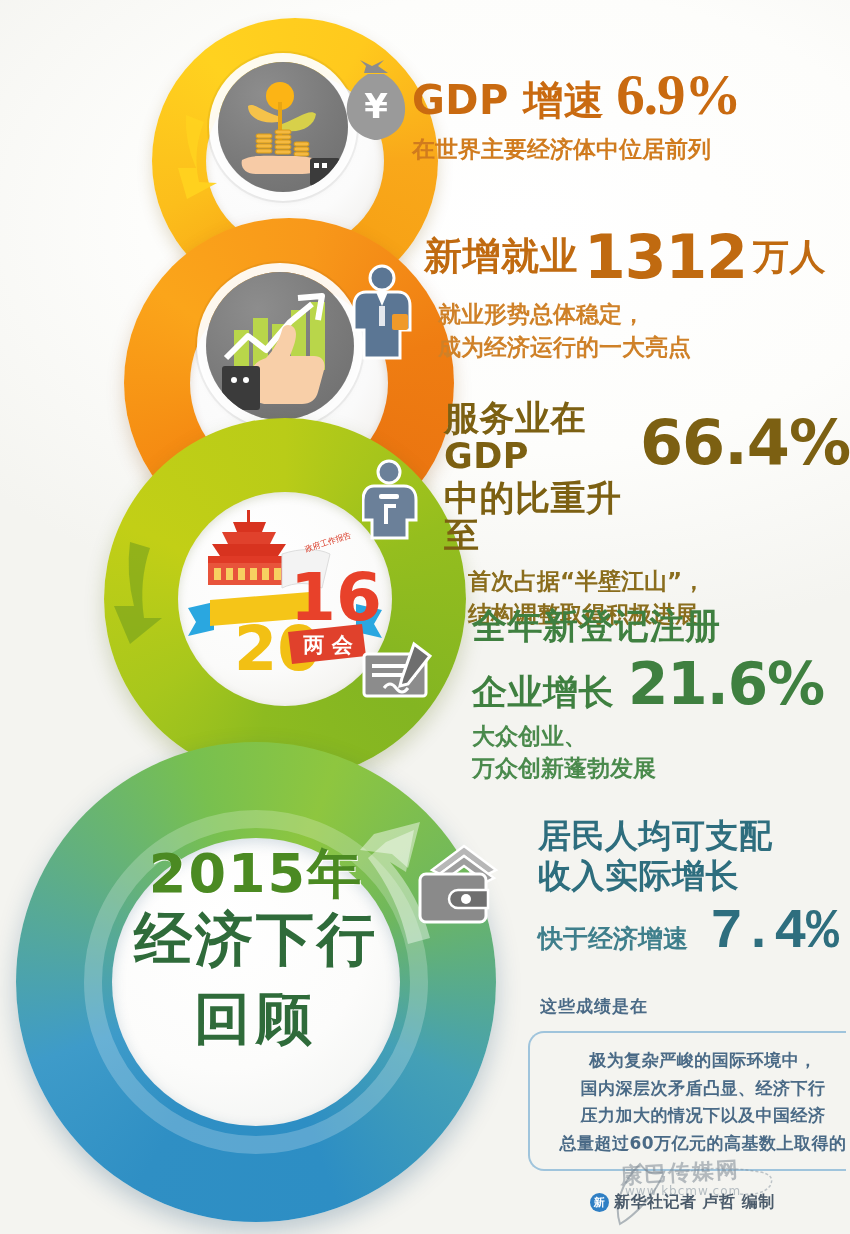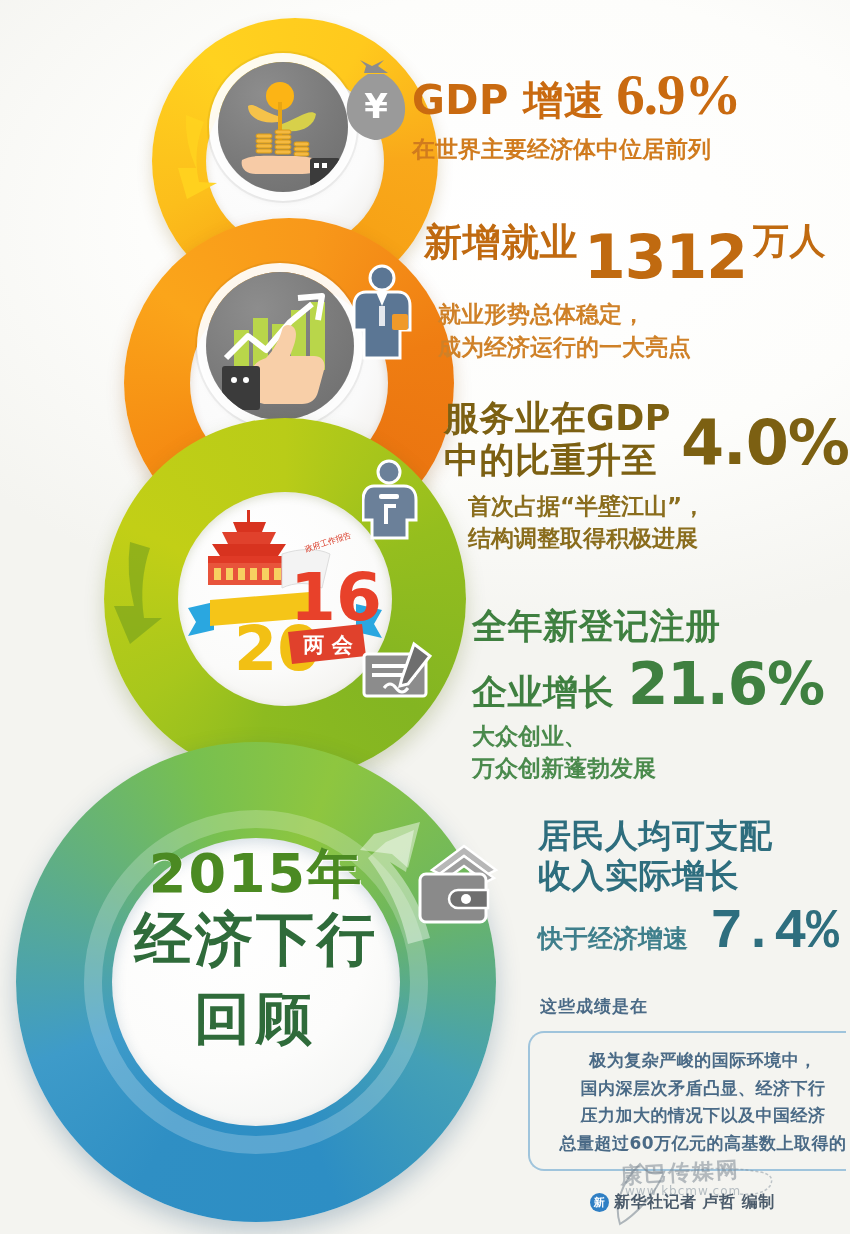--- a/index.html
+++ b/index.html
@@ -295,36 +295,36 @@
 
   <div class="blk" style="left:412px;top:62px;">
     <div style="display:flex;align-items:baseline;">
       <span class="hl c-orange1" style="font-size:40px;">GDP 增速</span>
       <span class="num c-orange1" style="font-size:57px;margin-left:12px;font-family:Liberation Serif, serif;">6.9%</span>
     </div>
     <div class="sub c-orange1b" style="font-size:23px;margin-top:6px;">在世界主要经济体中位居前列</div>
   </div>
 
   <div class="blk" style="left:424px;top:222px;">
-    <div style="display:flex;align-items:flex-start;">
+    <div style="display:flex;align-items:center;">
       <span class="hl c-orange2" style="font-size:38px;">新增就业</span>
       <span class="num c-orange2" style="font-size:60px;margin-left:6px;">1312</span>
       <span class="hl c-orange2" style="font-size:36px;margin-left:6px;">万人</span>
     </div>
     <div class="sub c-orange2b" style="font-size:23px;margin-top:6px;margin-left:14px;">就业形势总体稳定，</div>
     <div class="sub c-orange2b" style="font-size:23px;margin-left:14px;">成为经济运行的一大亮点</div>
   </div>
 
   <div class="blk" style="left:444px;top:400px;">
     <div style="display:flex;align-items:flex-start;">
       <div>
         <div class="hl c-olive" style="font-size:35px;">服务业在GDP</div>
         <div class="hl c-olive" style="font-size:35px;margin-top:4px;">中的比重升至</div>
       </div>
-      <span class="num c-olive" style="font-size:62px;margin-left:10px;margin-top:6px;">4.0%</span>
+      <span class="num c-olive" style="font-size:62px;margin-left:10px;margin-top:6px;">66.4%</span>
     </div>
     <div class="sub c-oliveb" style="font-size:23px;margin-top:10px;margin-left:24px;">首次占据“半壁江山”，</div>
     <div class="sub c-oliveb" style="font-size:23px;margin-left:24px;">结构调整取得积极进展</div>
   </div>
 
   <div class="blk" style="left:472px;top:608px;">
     <div class="hl c-green" style="font-size:35px;">全年新登记注册</div>
     <div style="display:flex;align-items:baseline;margin-top:4px;">
       <span class="hl c-green" style="font-size:35px;">企业增长</span>
       <span class="num c-green" style="font-size:58px;margin-left:14px;">21.6%</span>

